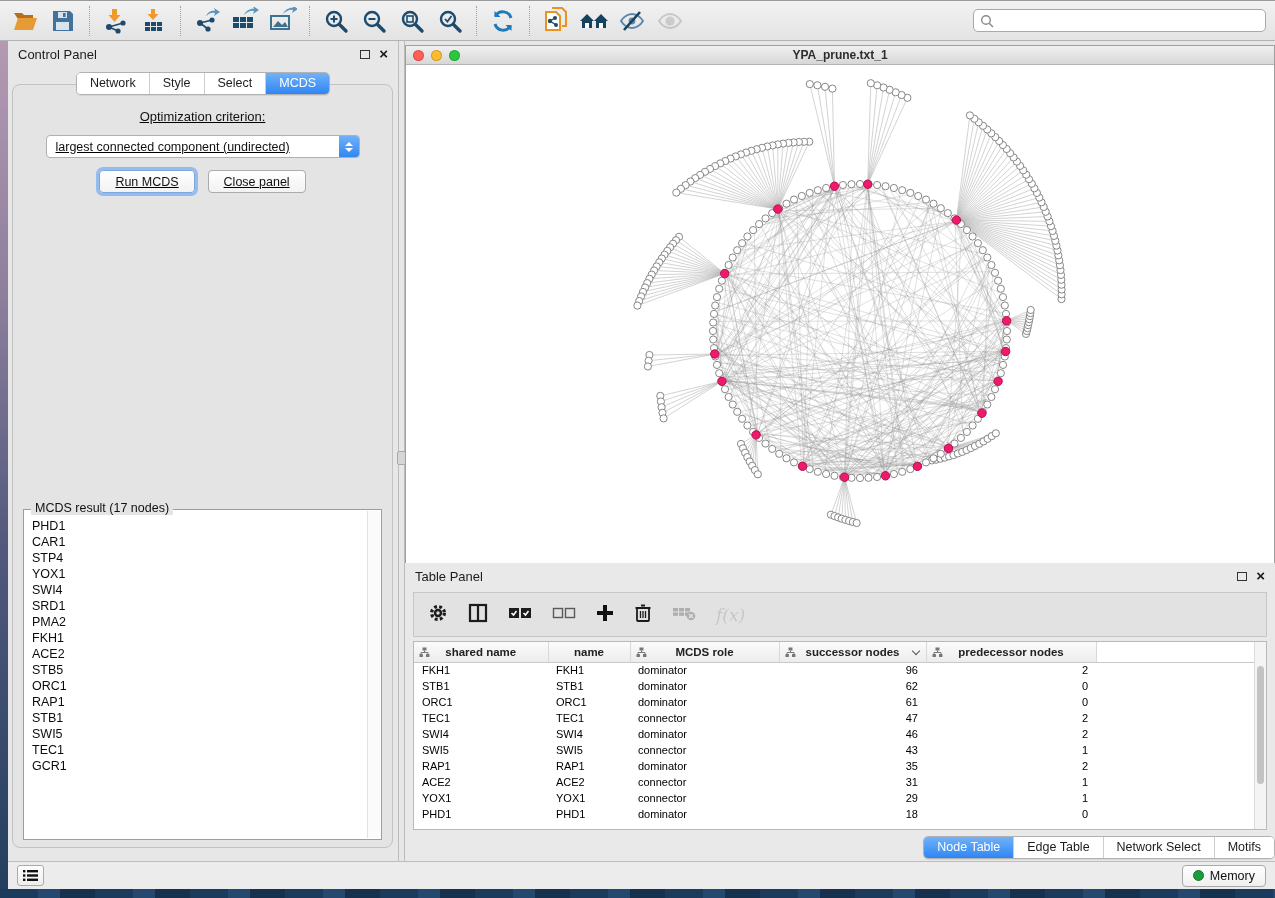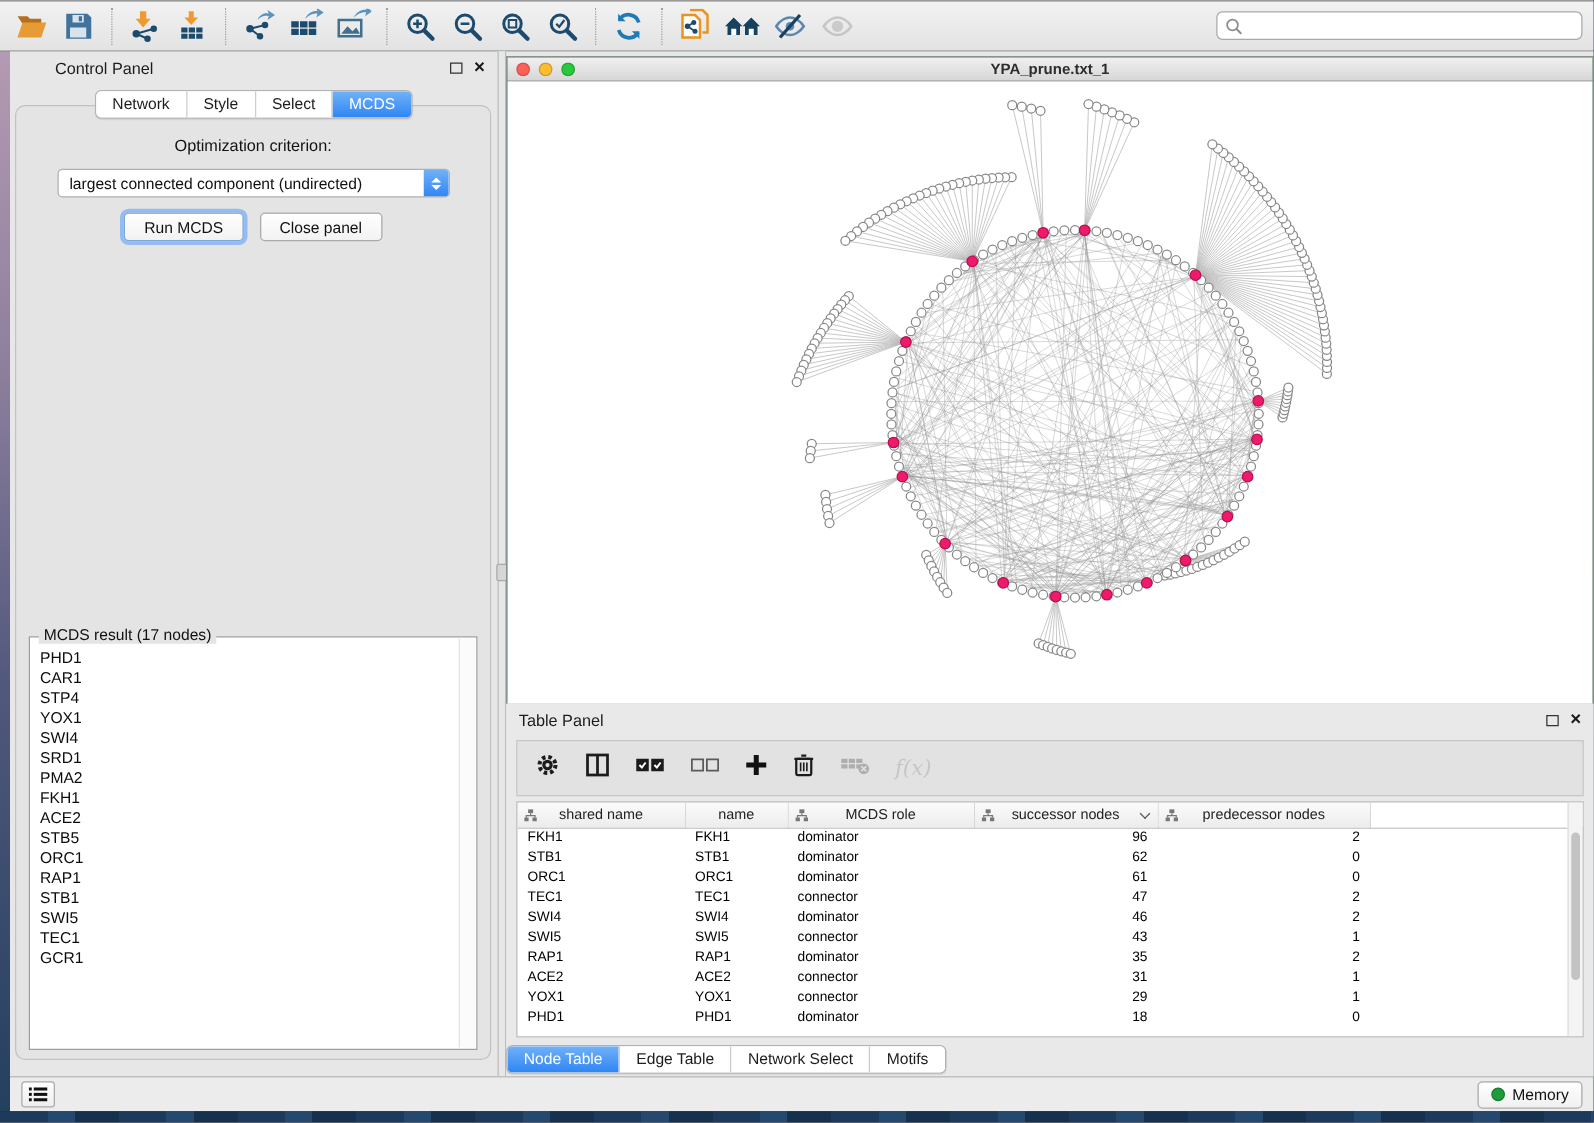--- a/index.html
+++ b/index.html
@@ -22,36 +22,36 @@
   .tb-search { margin-left:auto; width:293px; height:23px; background:#fff; border:1px solid #a9a9a9;
                border-radius:5px; display:flex; align-items:center; padding:0 6px; }
   .tb-search input { border:none; outline:none; flex:1; font-size:12px; margin-left:5px; background:transparent;
                      font-family:"Liberation Sans",sans-serif; }
   .dim { opacity:.38; }
 
   
   .app-body { position:absolute; left:8px; top:41px; width:1267px; height:820px; background:#e7e7e7; }
 
   
-  .control-panel { position:absolute; left:0; top:0; width:390px; height:820px;padding-left:26px; }
+  .control-panel { position:absolute; left:0; top:0; width:390px; height:820px; }
   .panel-title-row { height:26px; display:flex; align-items:center; padding:0 10px; }
   .panel-title { font-size:13px; color:#1c1c1c; }
   .win-ctrls { margin-left:auto; display:flex; align-items:center; gap:9px; }
   .float-ico { width:10px; height:9px; border:1.5px solid #333; background:transparent; }
   .close-ico { font-size:15px; font-weight:bold; color:#1a1a1a; line-height:10px; }
 
   .seg { display:inline-flex; border:1px solid #b2b2b2; border-radius:5px; background:#fff; overflow:hidden;
          height:23px; box-shadow:0 1px 1px rgba(0,0,0,.08); }
   .seg-btn { padding:0 13px; font-size:12.5px; line-height:21px; color:#1d1d1d; background:#fff; border-left:1px solid #cdcdcd; }
   .seg-btn:first-child { border-left:none; }
   .seg-btn.sel { background:linear-gradient(180deg,#71b1f8 0%,#2e86f4 100%); color:#fff; }
   .cp-tabs { position:absolute; left:0; right:0; top:31px; text-align:center; z-index:2; }
 
   .cp-inner { position:absolute; left:4px; right:5px; top:43px; bottom:13px;
-              background:#e4e4e4; border:1px solid #c2c2c2; border-radius:8px; }
+              background:#e4e4e4; border:1px solid #c2c2c2; border-radius:8px;text-decoration:underline; }
   .opt-label { margin-top:24px; text-align:center; font-size:13px; color:#111; }
   .criterion { margin:11px auto 0; width:314px; height:23px; background:#fff; border:1px solid #b0b0b0;
                border-radius:4px; display:flex; align-items:center; overflow:hidden; }
   .criterion .val { flex:1; font-size:12.5px; padding-left:9px; color:#111; white-space:nowrap; }
   .stepper { width:20px; height:23px; background:linear-gradient(180deg,#74b2f8,#2e85f3);
              display:flex; flex-direction:column; align-items:center; justify-content:center; gap:2px; }
   .tri-up { width:0; height:0; border-left:4px solid transparent; border-right:4px solid transparent; border-bottom:4px solid #fff; }
   .tri-dn { width:0; height:0; border-left:4px solid transparent; border-right:4px solid transparent; border-top:4px solid #fff; }
   .btn-row { margin-top:12px; display:flex; justify-content:center; gap:13px; }
   .push-btn { height:23px; padding:0 15px; background:linear-gradient(180deg,#ffffff,#f2f2f2);
@@ -70,46 +70,46 @@
                    border-left:1px solid #e2e2e2; }
 
   
   .v-split { position:absolute; left:390px; top:0; width:7px; height:820px; background:#e7e7e7;
              border-left:1px solid #bcbcbc; border-right:1px solid #bcbcbc; }
   .v-split .grip { position:absolute; top:410px; left:-2px; width:9px; height:14px; background:#d6d6d6;
                    border:1px solid #a9a9a9; border-radius:2px; }
 
   
   .net-window { position:absolute; left:397px; top:4px; width:870px; height:518px;
-                border:1px solid #9f9f9f; background:#14532d; }
+                border:1px solid #9f9f9f; background:#701a75; }
   .net-titlebar { height:19px; background:linear-gradient(180deg,#f0f0f0,#d7d7d7); border-bottom:1px solid #b3b3b3;
                   display:flex; align-items:center; position:relative; }
   .traffic { display:flex; gap:7px; margin-left:7px; }
   .tl { width:11px; height:11px; border-radius:50%; border:1px solid rgba(0,0,0,.18); }
   .net-title { position:absolute; left:0; right:0; text-align:center; font-size:12px; font-weight:bold; color:#2d2d2d; }
   .net-canvas { position:absolute; left:0; top:19px; width:868px; height:498px; background:#fff; }
 
   
   .table-panel { position:absolute; left:397px; top:522px; width:870px; height:298px; background:#e9e9e9; }
   .tp-toolbar { margin:3px 8px 0; height:45px; background:#e2e2e2; border:1px solid #c6c6c6;
                 display:flex; align-items:center; gap:20px; padding:0 14px; }
   .tp-fx { font-family:"DejaVu Serif",serif; font-style:italic; font-size:17px; color:#9a9a9a; }
   .tbl-wrap { margin:4px 8px 0; height:189px; background:#fff; border:1px solid #b9b9b9; position:relative; overflow:hidden; }
   table.data { border-collapse:collapse; table-layout:fixed; width:856px; }
   table.data th { height:20px; background:linear-gradient(180deg,#fbfbfb,#ececec);
                   border-right:1px solid #d8d8d8; border-bottom:1px solid #c9c9c9;
-                  font-size:11.5px; font-weight:normal; color:#222; position:relative; }
+                  font-size:11.5px; font-weight:bold; color:#222; position:relative; }
   table.data th .h-icon { position:absolute; left:5px; top:5px; }
   table.data th .h-chev { position:absolute; right:7px; top:6px; width:6px; height:6px;
                           border-right:1.4px solid #555; border-bottom:1.4px solid #555; transform:rotate(45deg); }
   table.data td { height:16px; font-size:11px; color:#000; padding:0 8px; white-space:nowrap; overflow:hidden; }
   table.data td.num { text-align:right; }
   .tbl-scroll { position:absolute; right:0; top:0; bottom:0; width:12px; background:#f4f4f4; border-left:1px solid #ddd; }
   .tbl-thumb { position:absolute; left:2px; right:2px; top:24px; height:118px; background:#c3c3c3; border-radius:4px; }
-  .tp-tabs { margin-top:6px; text-align:left; }
+  .tp-tabs { margin-top:6px; text-align:right; }
 
   
   .status-bar { position:absolute; left:8px; top:861px; width:1267px; height:28px; background:#ececec;
                 border-top:1px solid #bdbdbd; display:flex; align-items:center; padding:0 9px; }
   .list-btn { width:27px; height:21px; background:linear-gradient(180deg,#fff,#eee); border:1px solid #ababab;
               border-radius:3px; display:flex; align-items:center; justify-content:center; }
   .memory-btn { margin-left:auto; height:22px; background:linear-gradient(180deg,#fff,#f0f0f0); border:1px solid #a9a9a9;
                 border-radius:4px; display:flex; align-items:center; gap:6px; padding:0 10px; font-size:12.5px; color:#111;text-align:right; }
   .mem-dot { width:11px; height:11px; border-radius:50%; background:#1f9b3c; border:1px solid #157a2c; }
   .desktop-bottom { position:absolute; left:0; top:889px; width:1275px; height:9px;

